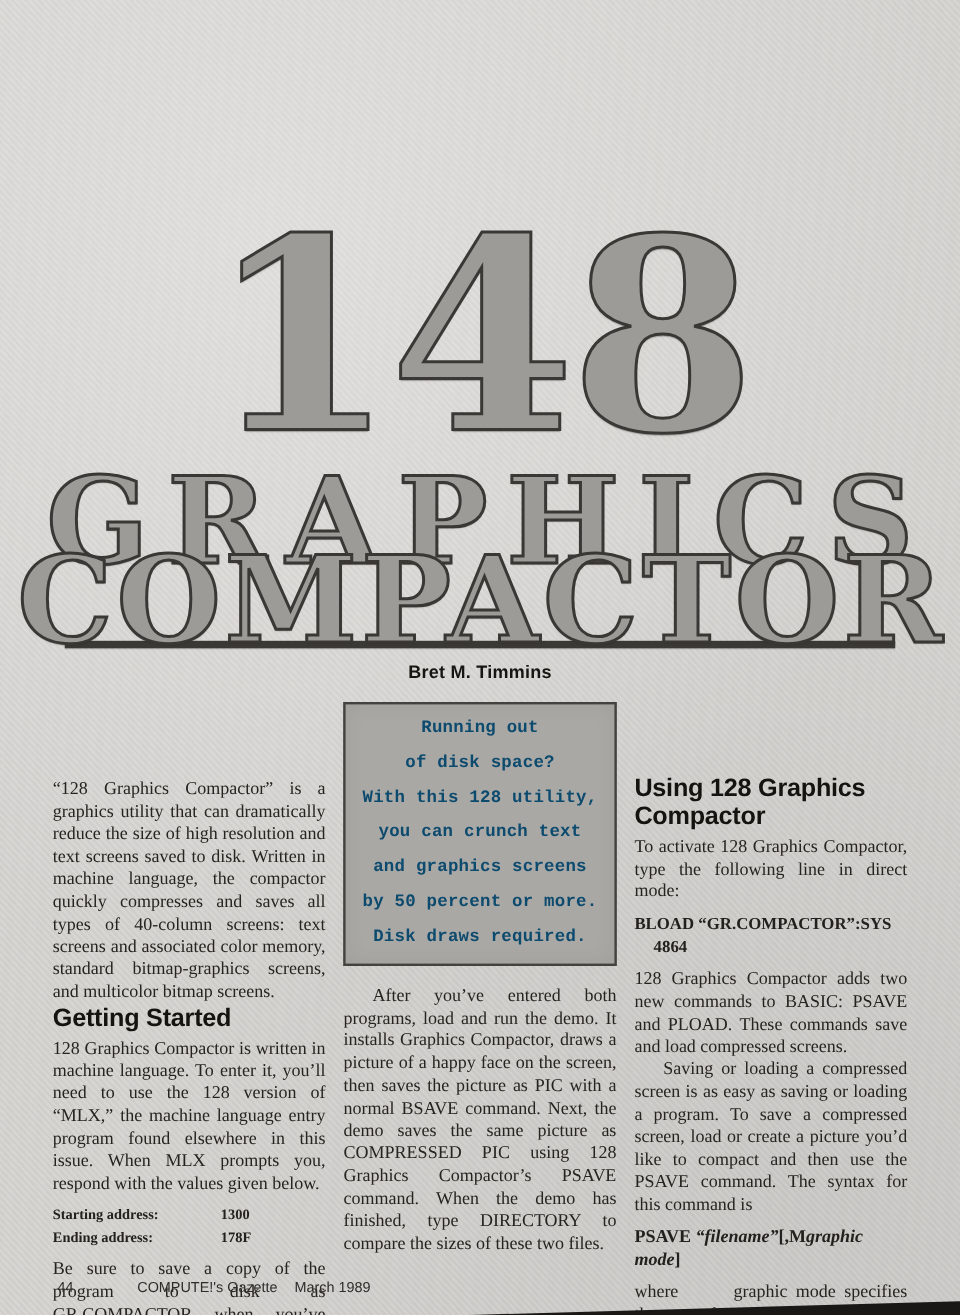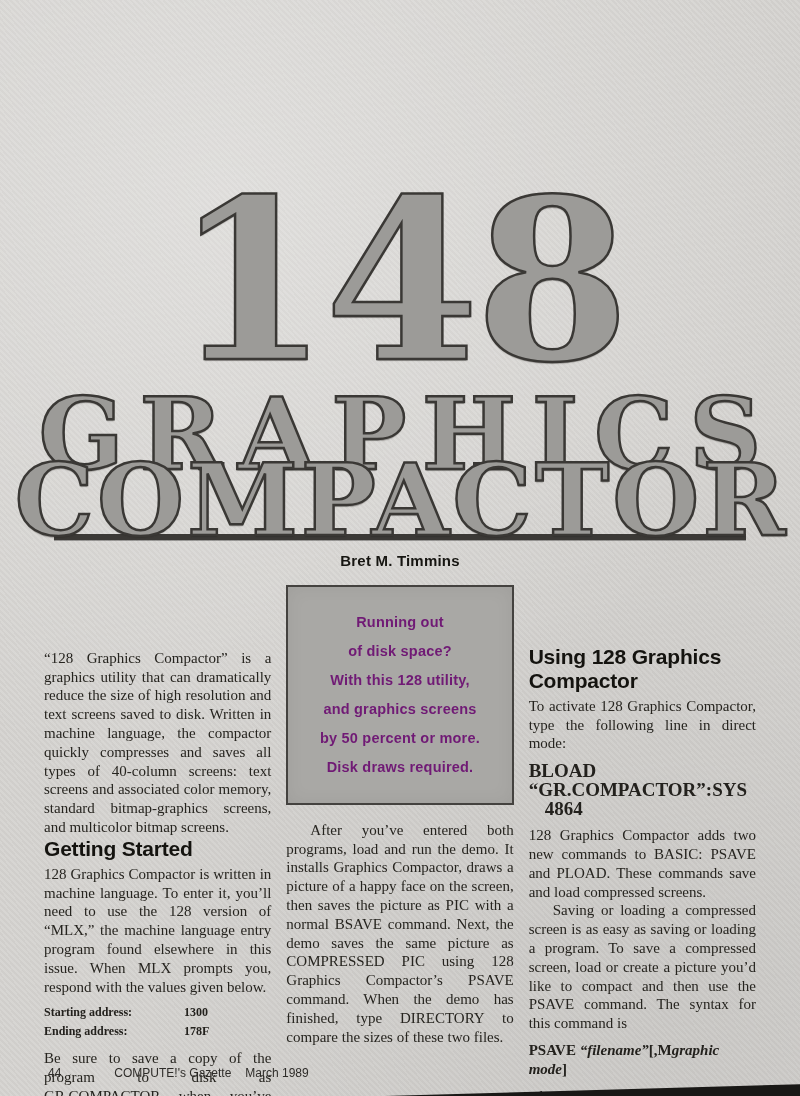--- a/index.html
+++ b/index.html
@@ -46,36 +46,36 @@
     font-size:15px;line-height:18.8px;text-align:justify;color:#26241f;
   }
   p.indent{text-indent:1.6em;}
   h3.sec{
     font-family:"Liberation Sans", sans-serif;font-weight:700;font-size:21px;
     color:#14130f;letter-spacing:-.2px;margin:0 0 4px;
   }
   h3.sec-first{margin-top:0;}
   .addr{margin:7px 0 8px;font-weight:700;font-size:12px;line-height:19px;}
   .addr-label{display:inline-block;width:140px;}
-  .code{font-weight:700;font-size:19px;line-height:19px;margin:8px 0;}
+  .code{font-weight:700;font-size:14px;line-height:19px;margin:8px 0;}
   .code-indent{padding-left:16px;}
   .syntax{font-weight:700;font-size:15px;line-height:19px;margin:8px 0;}
   .bi{font-style:italic;text-align:center;}
   .i{margin-left:39px;}
   
   .pullquote{
     width:100%;height:220px;background:var(--box-bg);
     border:2px solid var(--box-border);
     display:flex;flex-direction:column;justify-content:center;
     text-align:center;margin-bottom:16px;
     box-shadow:inset 0 0 18px rgba(0,0,0,.06);
   }
   .pq-line{
-    font-family:Liberation Sans, sans-serif;font-size:14.5px;line-height:29px;
-    color:#701a75;font-weight:700;letter-spacing:.2px;
+    font-family:Liberation Mono, monospace;font-size:14.5px;line-height:29px;
+    color:#0c4a6e;font-weight:700;letter-spacing:.2px;
   }
   
   .footer{
     position:absolute;left:48px;bottom:16px;
     font-family:"Liberation Sans", sans-serif;font-size:12px;color:#2e2c29;
   }
   .footer .gap{display:inline-block;width:14px;}
   
   .scan-edge{
     position:absolute;right:0;bottom:0;width:415px;height:13px;
@@ -112,20 +112,21 @@
       </div>
       <p class="body">Be sure to save a copy of the program to disk as GR.COMPACTOR when you’ve finished typing.</p>
 
     </section>
 
     <section class="col col-middle">
       <aside class="pullquote">
         <div class="pq-line">Running out</div>
         <div class="pq-line">of disk space?</div>
         <div class="pq-line">With this 128 utility,</div>
+        <div class="pq-line">you can crunch text</div>
         <div class="pq-line">and graphics screens</div>
         <div class="pq-line">by 50 percent or more.</div>
         <div class="pq-line">Disk draws required.</div>
       </aside>
       <p class="body indent">After you’ve entered both programs, load and run the demo. It installs Graphics Compactor, draws a picture of a happy face on the screen, then saves the picture as PIC with a normal BSAVE command. Next, the demo saves the same picture as COMPRESSED PIC using 128 Graphics Compactor’s PSAVE command. When the demo has finished, type DIRECTORY to compare the sizes of these two files.</p>
     </section>
 
     <section class="col col-right">
       <h3 class="sec sec-first">Using 128 Graphics Compactor</h3>
       <p class="body">To activate 128 Graphics Compactor, type the following line in direct mode:</p>

